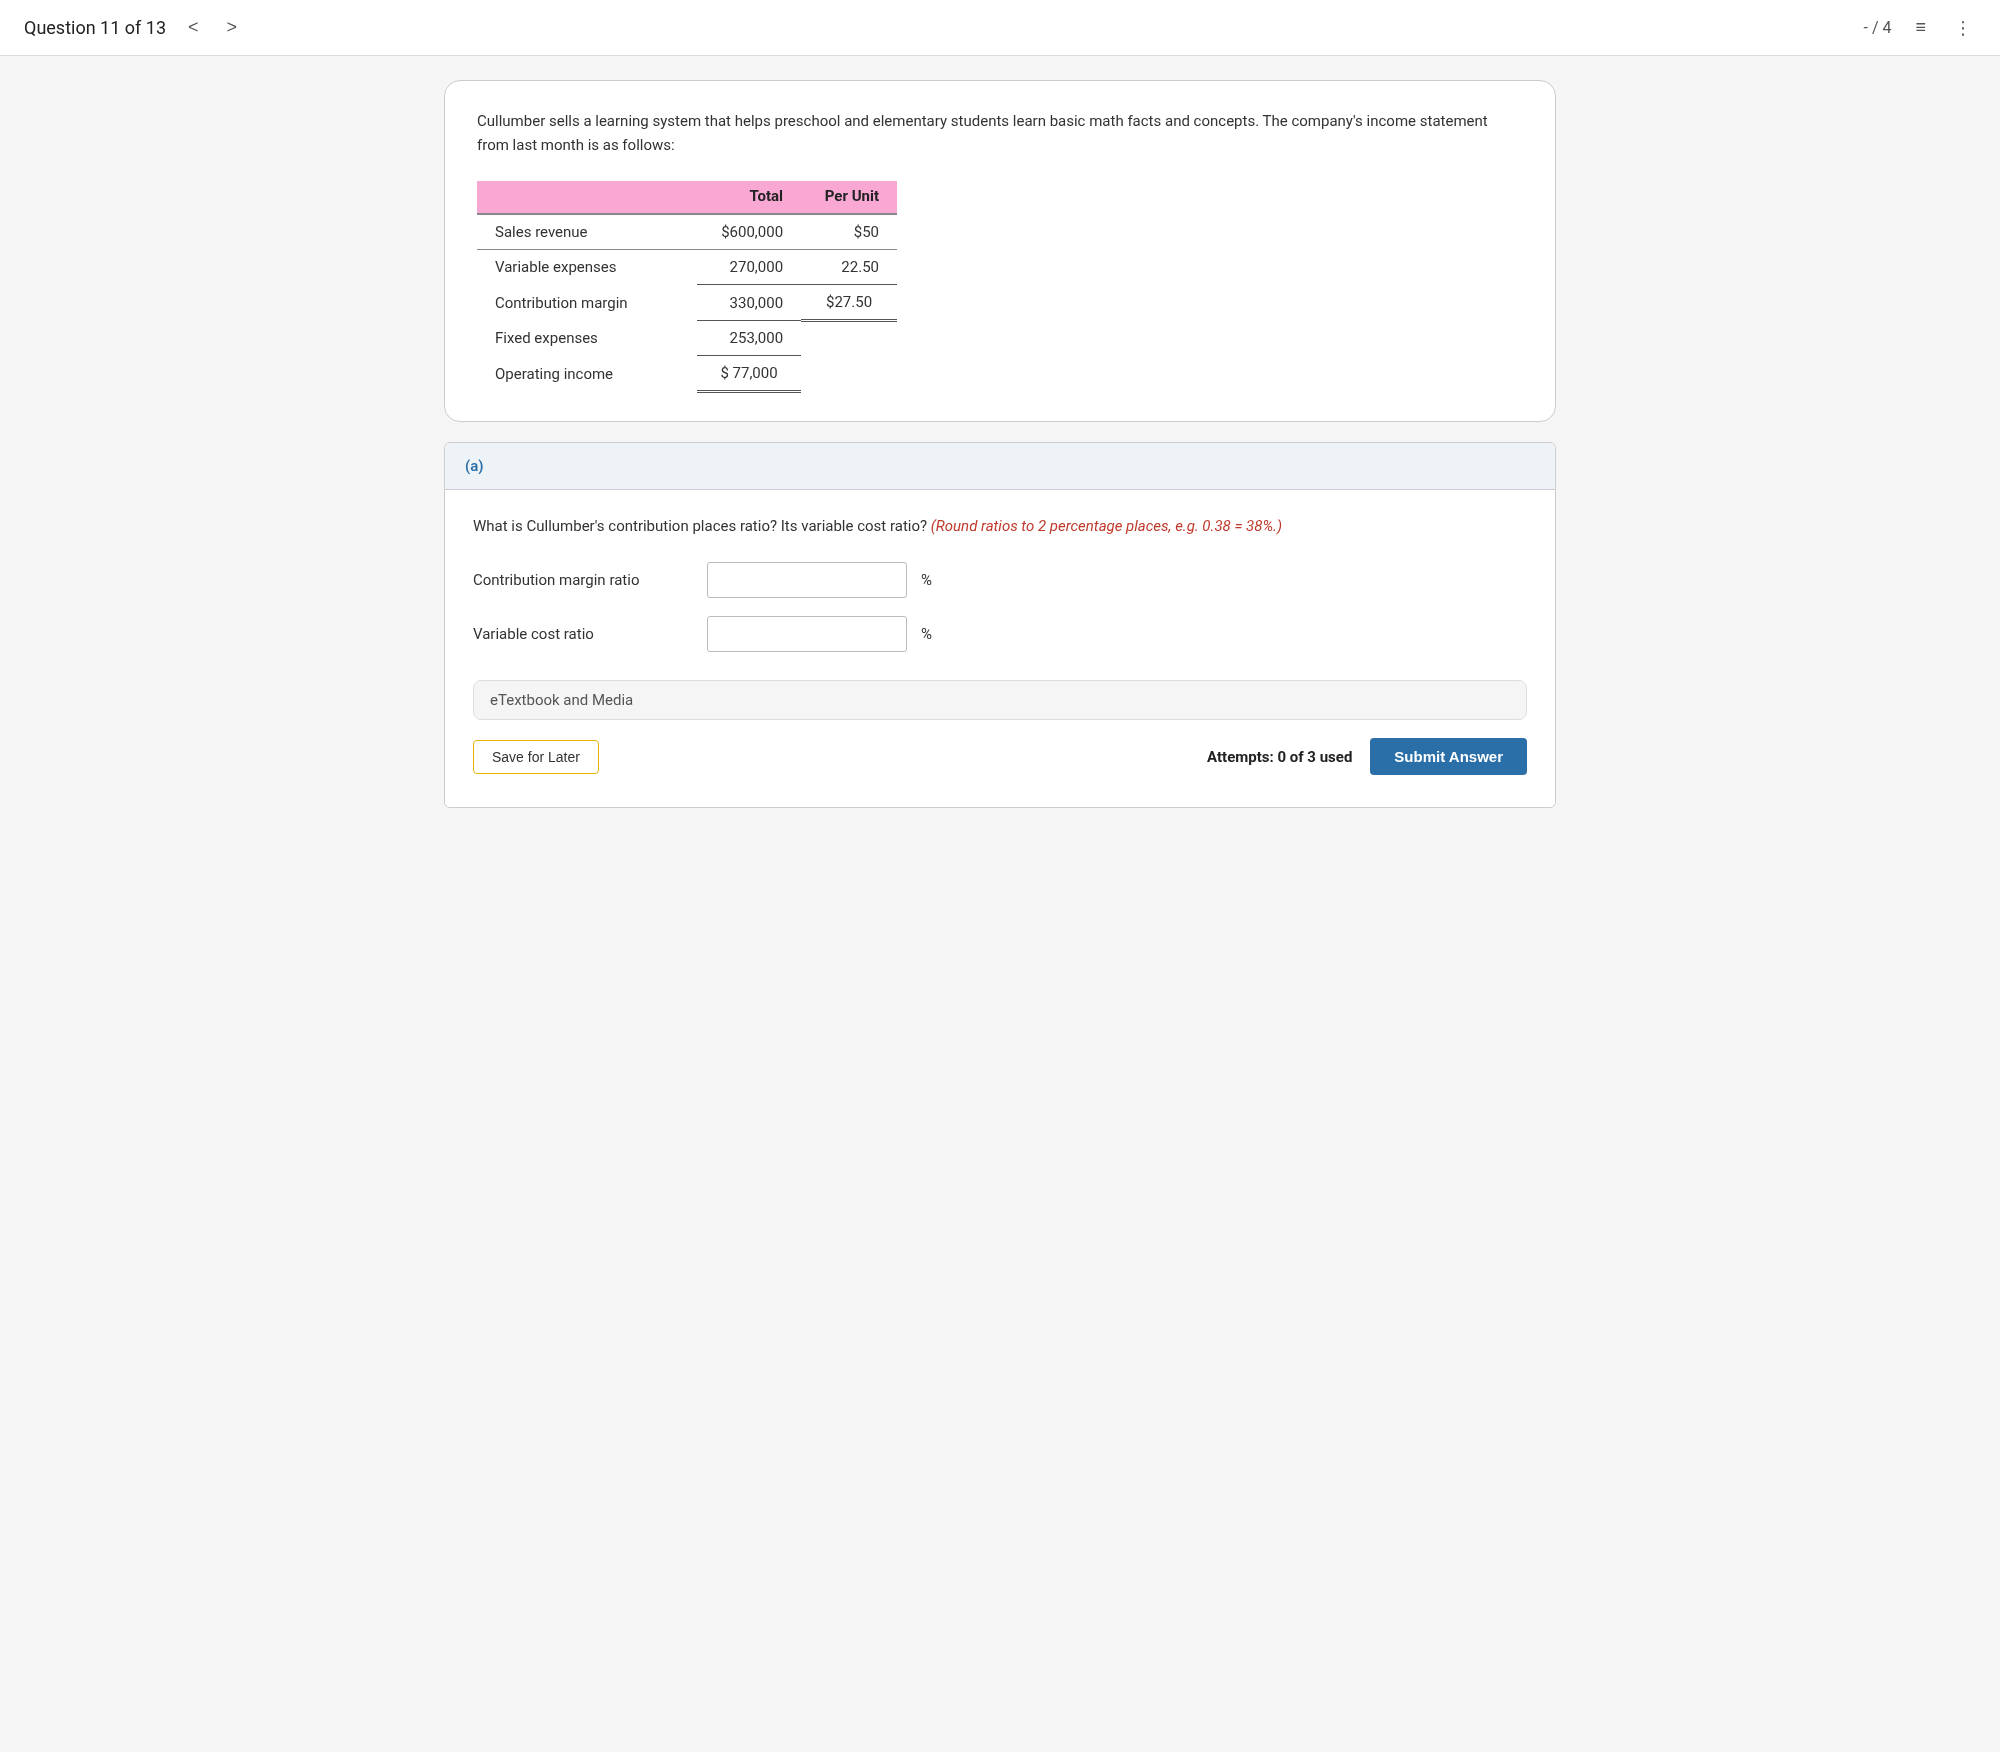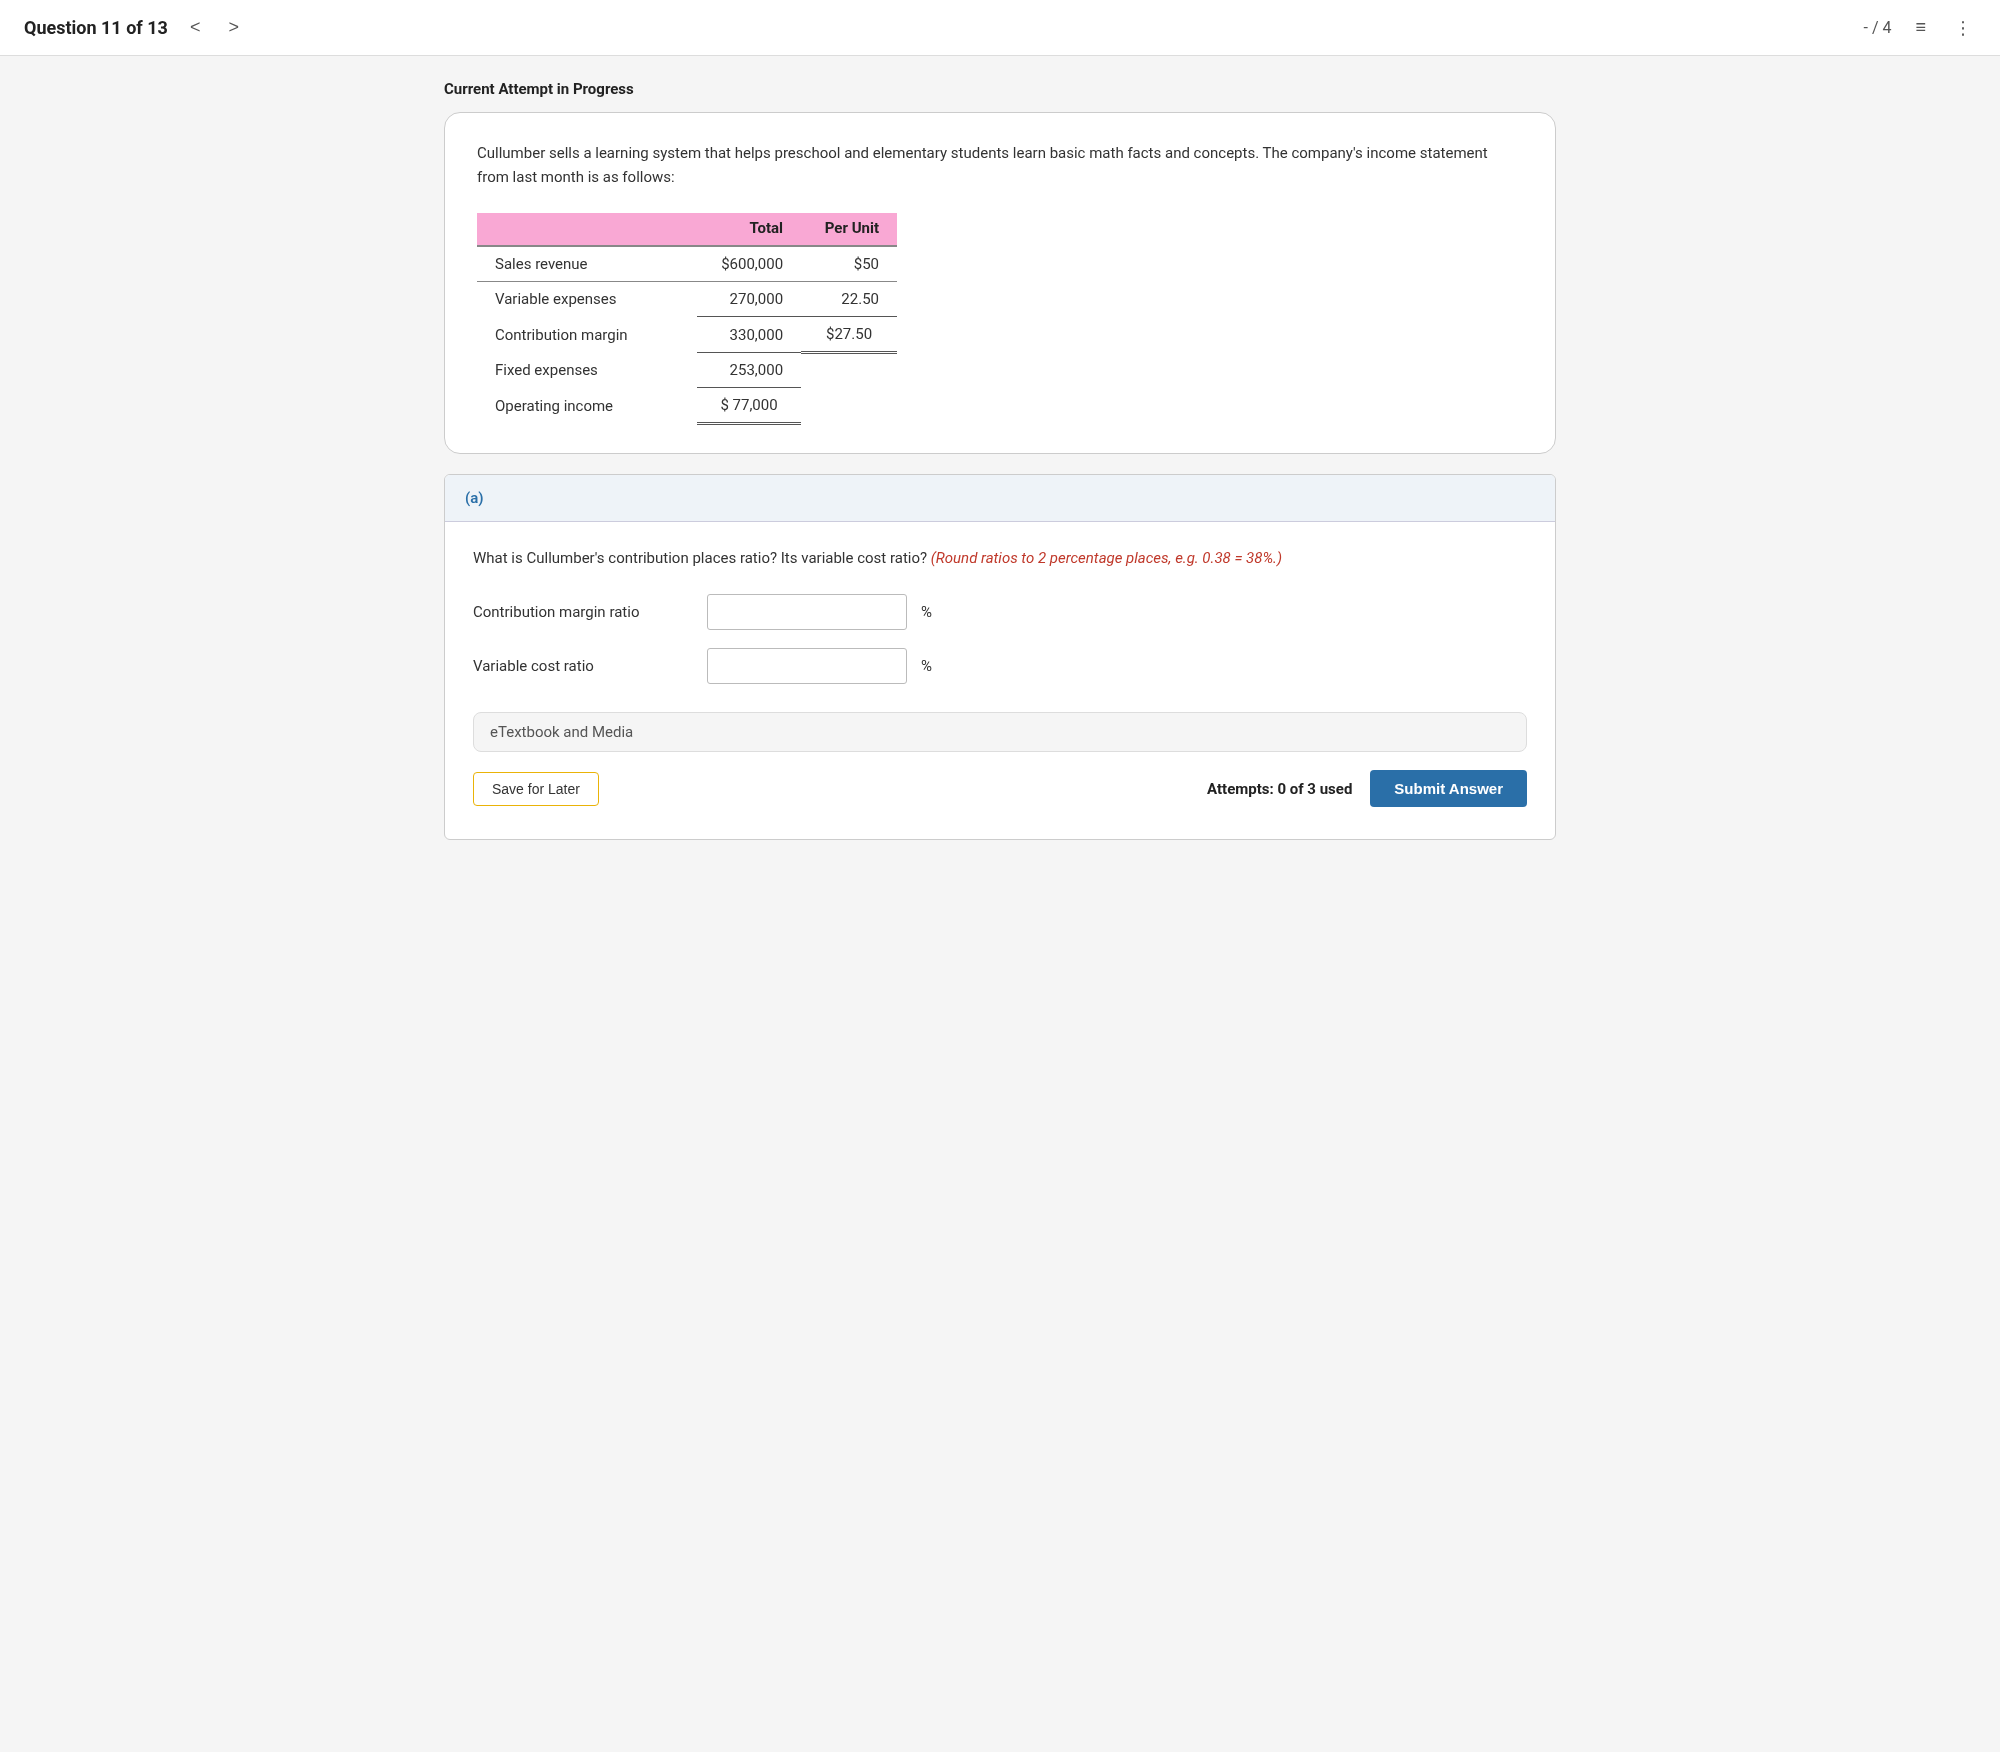--- a/index.html
+++ b/index.html
@@ -25,21 +25,21 @@
       border-bottom: 1px solid #ddd;
       height: 56px;
     }
     .header-left {
       display: flex;
       align-items: center;
       gap: 16px;
     }
     .question-title {
       font-size: 18px;
-      font-weight: 700;
+      font-weight: 400;
       color: #222;
     }
     .nav-btn {
       background: none;
       border: none;
       cursor: pointer;
       font-size: 18px;
       color: #555;
       padding: 4px 6px;
     }
@@ -245,21 +245,20 @@
   </div>
   <div class="header-right">
     <span class="score-text">- / 4</span>
     <button class="icon-btn">≡</button>
     <button class="icon-btn">⋮</button>
   </div>
 </div>
 
 <div class="main">
 
-  <div class="attempt-label">Current Attempt in Progress</div>
 
   <div class="problem-card">
     <p class="problem-text">Cullumber sells a learning system that helps preschool and elementary students learn basic math facts and concepts. The company's income statement from last month is as follows:</p>
 
     <table class="income-table">
       <thead>
         <tr class="header-row">
           <th class="col-label"></th>
           <th>Total</th>
           <th>Per Unit</th>

